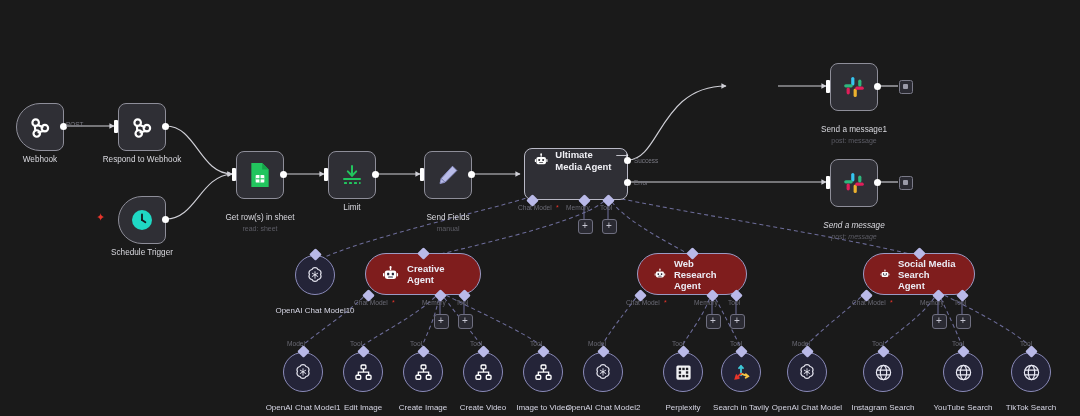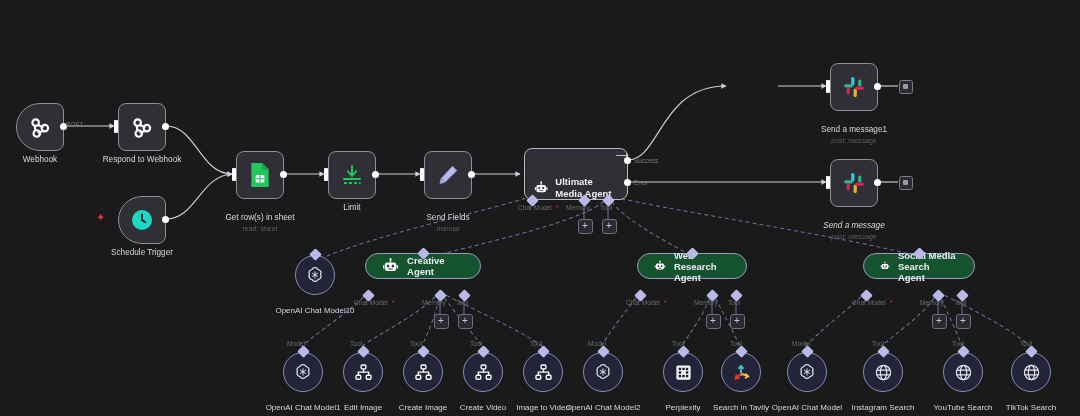--- a/index.html
+++ b/index.html
@@ -12,26 +12,26 @@
   .node{position:absolute;box-sizing:border-box;}
   .sq{width:46px;height:46px;border-radius:8px;background:#2f2f35;
       border:1.2px solid #8e8e99;display:flex;align-items:center;justify-content:center;}
   .trig{width:46px;height:46px;border-radius:24px 8px 8px 24px;background:#2f2f35;
       border:1.2px solid #8e8e99;display:flex;align-items:center;justify-content:center;}
   .caption{position:absolute;width:170px;left:50%;transform:translateX(-50%);
       text-align:center;color:#d9d9df;font-size:8.2px;line-height:10px;white-space:pre-line;}
   .subcap{display:block;color:#5d5d66;font-size:7px;line-height:9px;margin-top:1px;}
 
   
-  .pill{position:absolute;box-sizing:border-box;height:26px;border-radius:21px;
-      background:#14532d;border:1.2px solid #9a9ac4;display:flex;align-items:center;
+  .pill{position:absolute;box-sizing:border-box;height:42px;border-radius:21px;
+      background:#7f1d1d;border:1.2px solid #9a9ac4;display:flex;align-items:center;
       gap:8px;padding:0 16px;}
   .pill .ptxt{color:#ececf5;font-size:9.5px;line-height:11px;font-weight:bold;}
   .bigpill{position:absolute;box-sizing:border-box;width:100px;height:52px;border-radius:8px;
-      background:#2f2f35;border:1.2px solid #b9b9c6;display:flex;align-items:flex-end;
+      background:#2f2f35;border:1.2px solid #b9b9c6;display:flex;align-items:flex-start;
       gap:7px;padding:0 9px;}
   .bigpill .ptxt{color:#f0f0f5;font-size:9.5px;line-height:11.5px;font-weight:bold;}
 
   
   .circ{position:absolute;width:38px;height:38px;border-radius:50%;
       background:#242438;border:1.3px solid #8a8ab8;display:flex;align-items:center;justify-content:center;}
   .circ .cap{position:absolute;top:50px;left:50%;transform:translateX(-50%);
       width:150px;text-align:center;color:#d6d6e4;font-size:8px;line-height:10px;}
 
   

